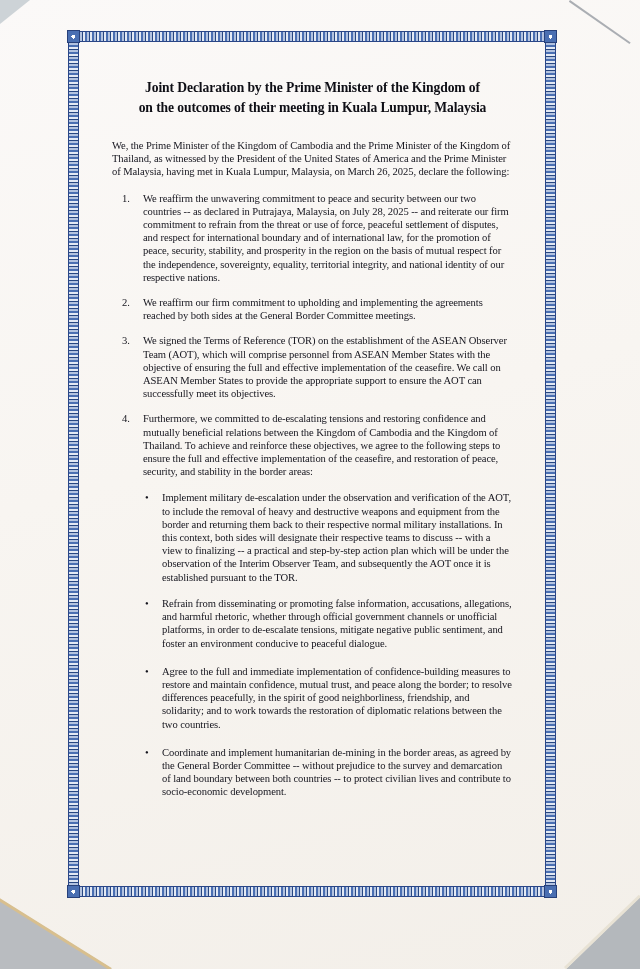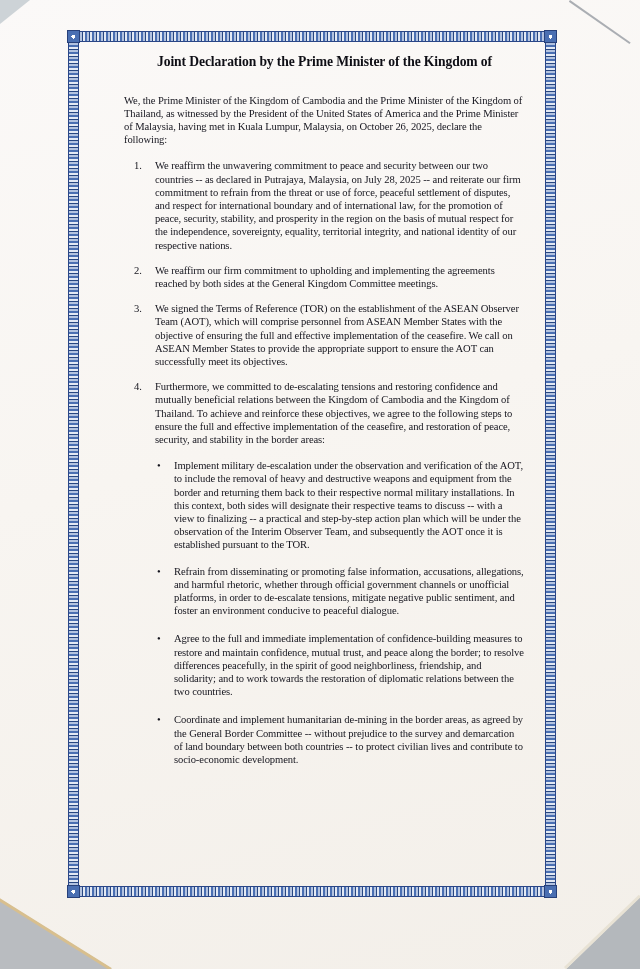--- a/index.html
+++ b/index.html
@@ -63,23 +63,23 @@
     position:absolute;width:13px;height:13px;
     background:radial-gradient(circle at center,#ffffff 0 2px,#4a6fb2 2px);
     border:1px solid #27407a;box-sizing:border-box;
   }
   .fcorner.tl{left:-1px;top:-1px}
   .fcorner.tr{right:-1px;top:-1px}
   .fcorner.bl{left:-1px;bottom:-1px}
   .fcorner.br{right:-1px;bottom:-1px}
   
   .content{
-    position:absolute;left:112px;top:26px;width:401px;
+    position:absolute;left:112px;top:52px;width:401px;
     color:#15151e;font-size:10.6px;line-height:13.2px;
-    letter-spacing:-0.1px;text-align:left;margin-left:12px;
+    letter-spacing:-0.1px;text-align:left;
   }
   .title{
     margin:26px 0 0 0;
     font-size:13.6px;line-height:19.5px;font-weight:bold;
     text-align:center;color:#0e0e15;letter-spacing:-0.1px;
   }
   .title .tline{display:block;}
   .intro{margin:22px 0 0 0;}
   .olist{margin:1px 0 0 10px;padding:0;}
   .oitem{display:flex;margin-top:12px;}
@@ -110,32 +110,33 @@
     <div class="fcorner tl"></div>
     <div class="fcorner tr"></div>
     <div class="fcorner bl"></div>
     <div class="fcorner br"></div>
   </div>
 
   <div class="content">
 
     <h1 class="title">
       <span class="tline">Joint Declaration by the Prime Minister of the Kingdom of</span>
+      <span class="tline">on the outcomes of their meeting in Kuala Lumpur, Malaysia</span>
     </h1>
 
-    <p class="intro">We, the Prime Minister of the Kingdom of Cambodia and the Prime Minister of the Kingdom of Thailand, as witnessed by the President of the United States of America and the Prime Minister of Malaysia, having met in Kuala Lumpur, Malaysia, on October 26, 2025, declare the following:</p>
+    <p class="intro">We, the Prime Minister of the Kingdom of Cambodia and the Prime Minister of the Kingdom of Thailand, as witnessed by the President of the United States of America and the Prime Minister of Malaysia, having met in Kuala Lumpur, Malaysia, on March 26, 2025, declare the following:</p>
 
     <div class="olist">
       <div class="oitem" style="margin-top:13px;">
         <span class="num">1.</span>
         <span class="otext">We reaffirm the unwavering commitment to peace and security between our two countries -- as declared in Putrajaya, Malaysia, on July 28, 2025 -- and reiterate our firm commitment to refrain from the threat or use of force, peaceful settlement of disputes, and respect for international boundary and of international law, for the promotion of peace, security, stability, and prosperity in the region on the basis of mutual respect for the independence, sovereignty, equality, territorial integrity, and national identity of our respective nations.</span>
       </div>
       <div class="oitem">
         <span class="num">2.</span>
-        <span class="otext">We reaffirm our firm commitment to upholding and implementing the agreements reached by both sides at the General Kingdom Committee meetings.</span>
+        <span class="otext">We reaffirm our firm commitment to upholding and implementing the agreements reached by both sides at the General Border Committee meetings.</span>
       </div>
       <div class="oitem">
         <span class="num">3.</span>
         <span class="otext">We signed the Terms of Reference (TOR) on the establishment of the ASEAN Observer Team (AOT), which will comprise personnel from ASEAN Member States with the objective of ensuring the full and effective implementation of the ceasefire.  We call on ASEAN Member States to provide the appropriate support to ensure the AOT can successfully meet its objectives.</span>
       </div>
       <div class="oitem">
         <span class="num">4.</span>
         <span class="otext">Furthermore, we committed to de-escalating tensions and restoring confidence and mutually beneficial relations between the Kingdom of Cambodia and the Kingdom of Thailand.  To achieve and reinforce these objectives, we agree to the following steps to ensure the full and effective implementation of the ceasefire, and restoration of peace, security, and stability in the border areas:</span>
       </div>
     </div>

